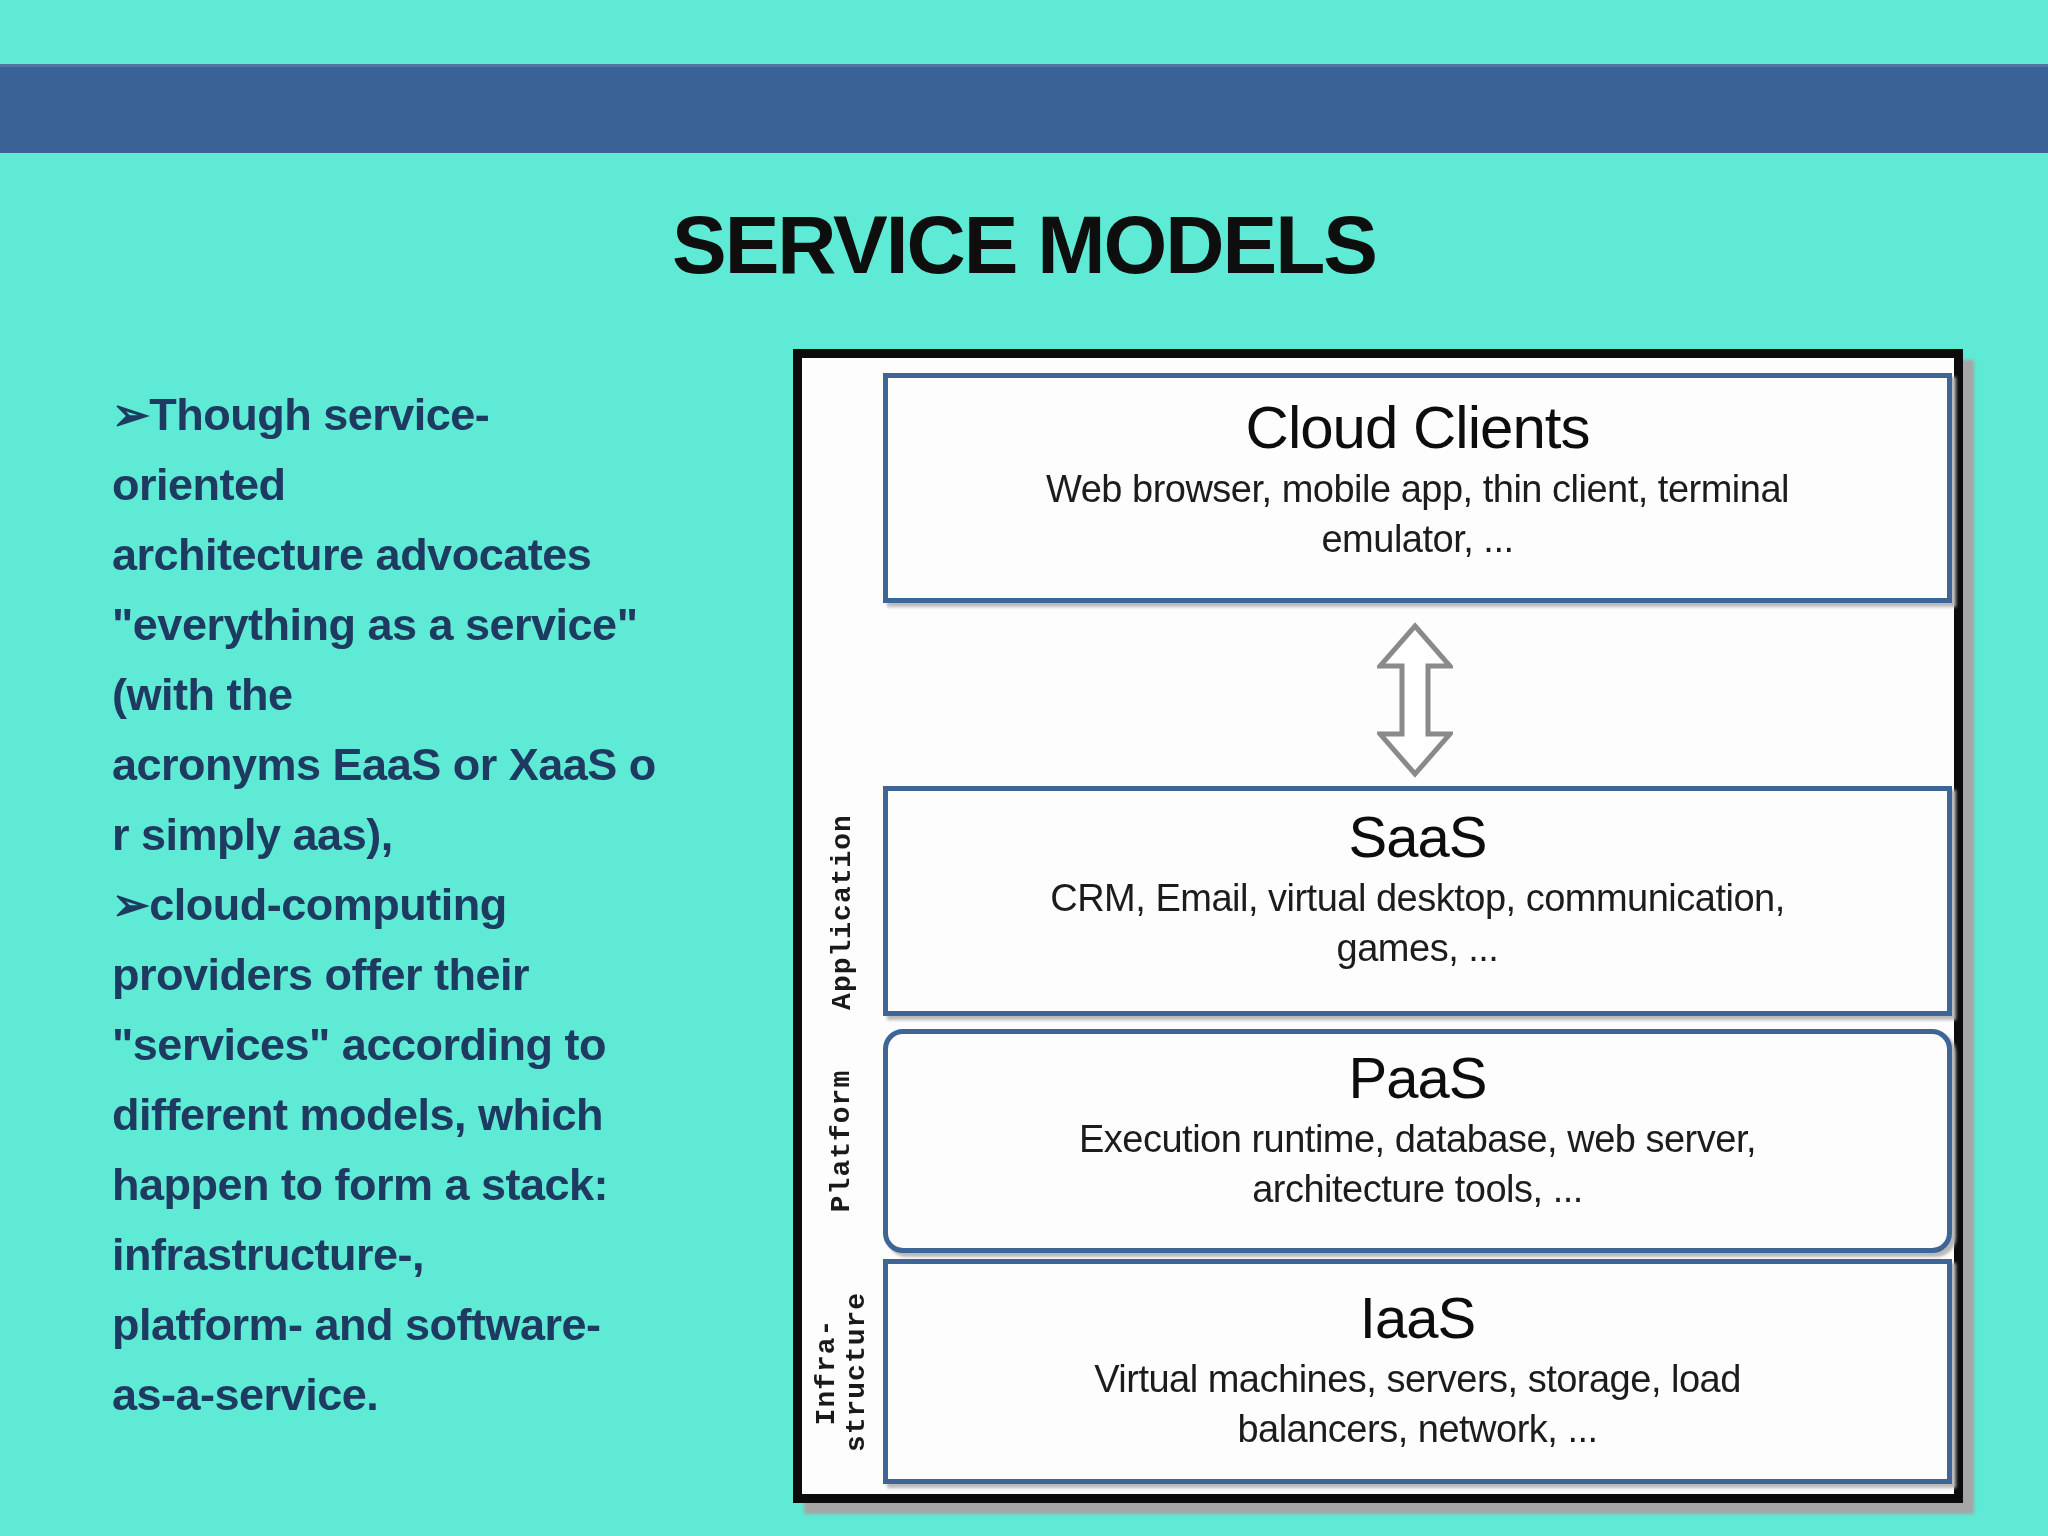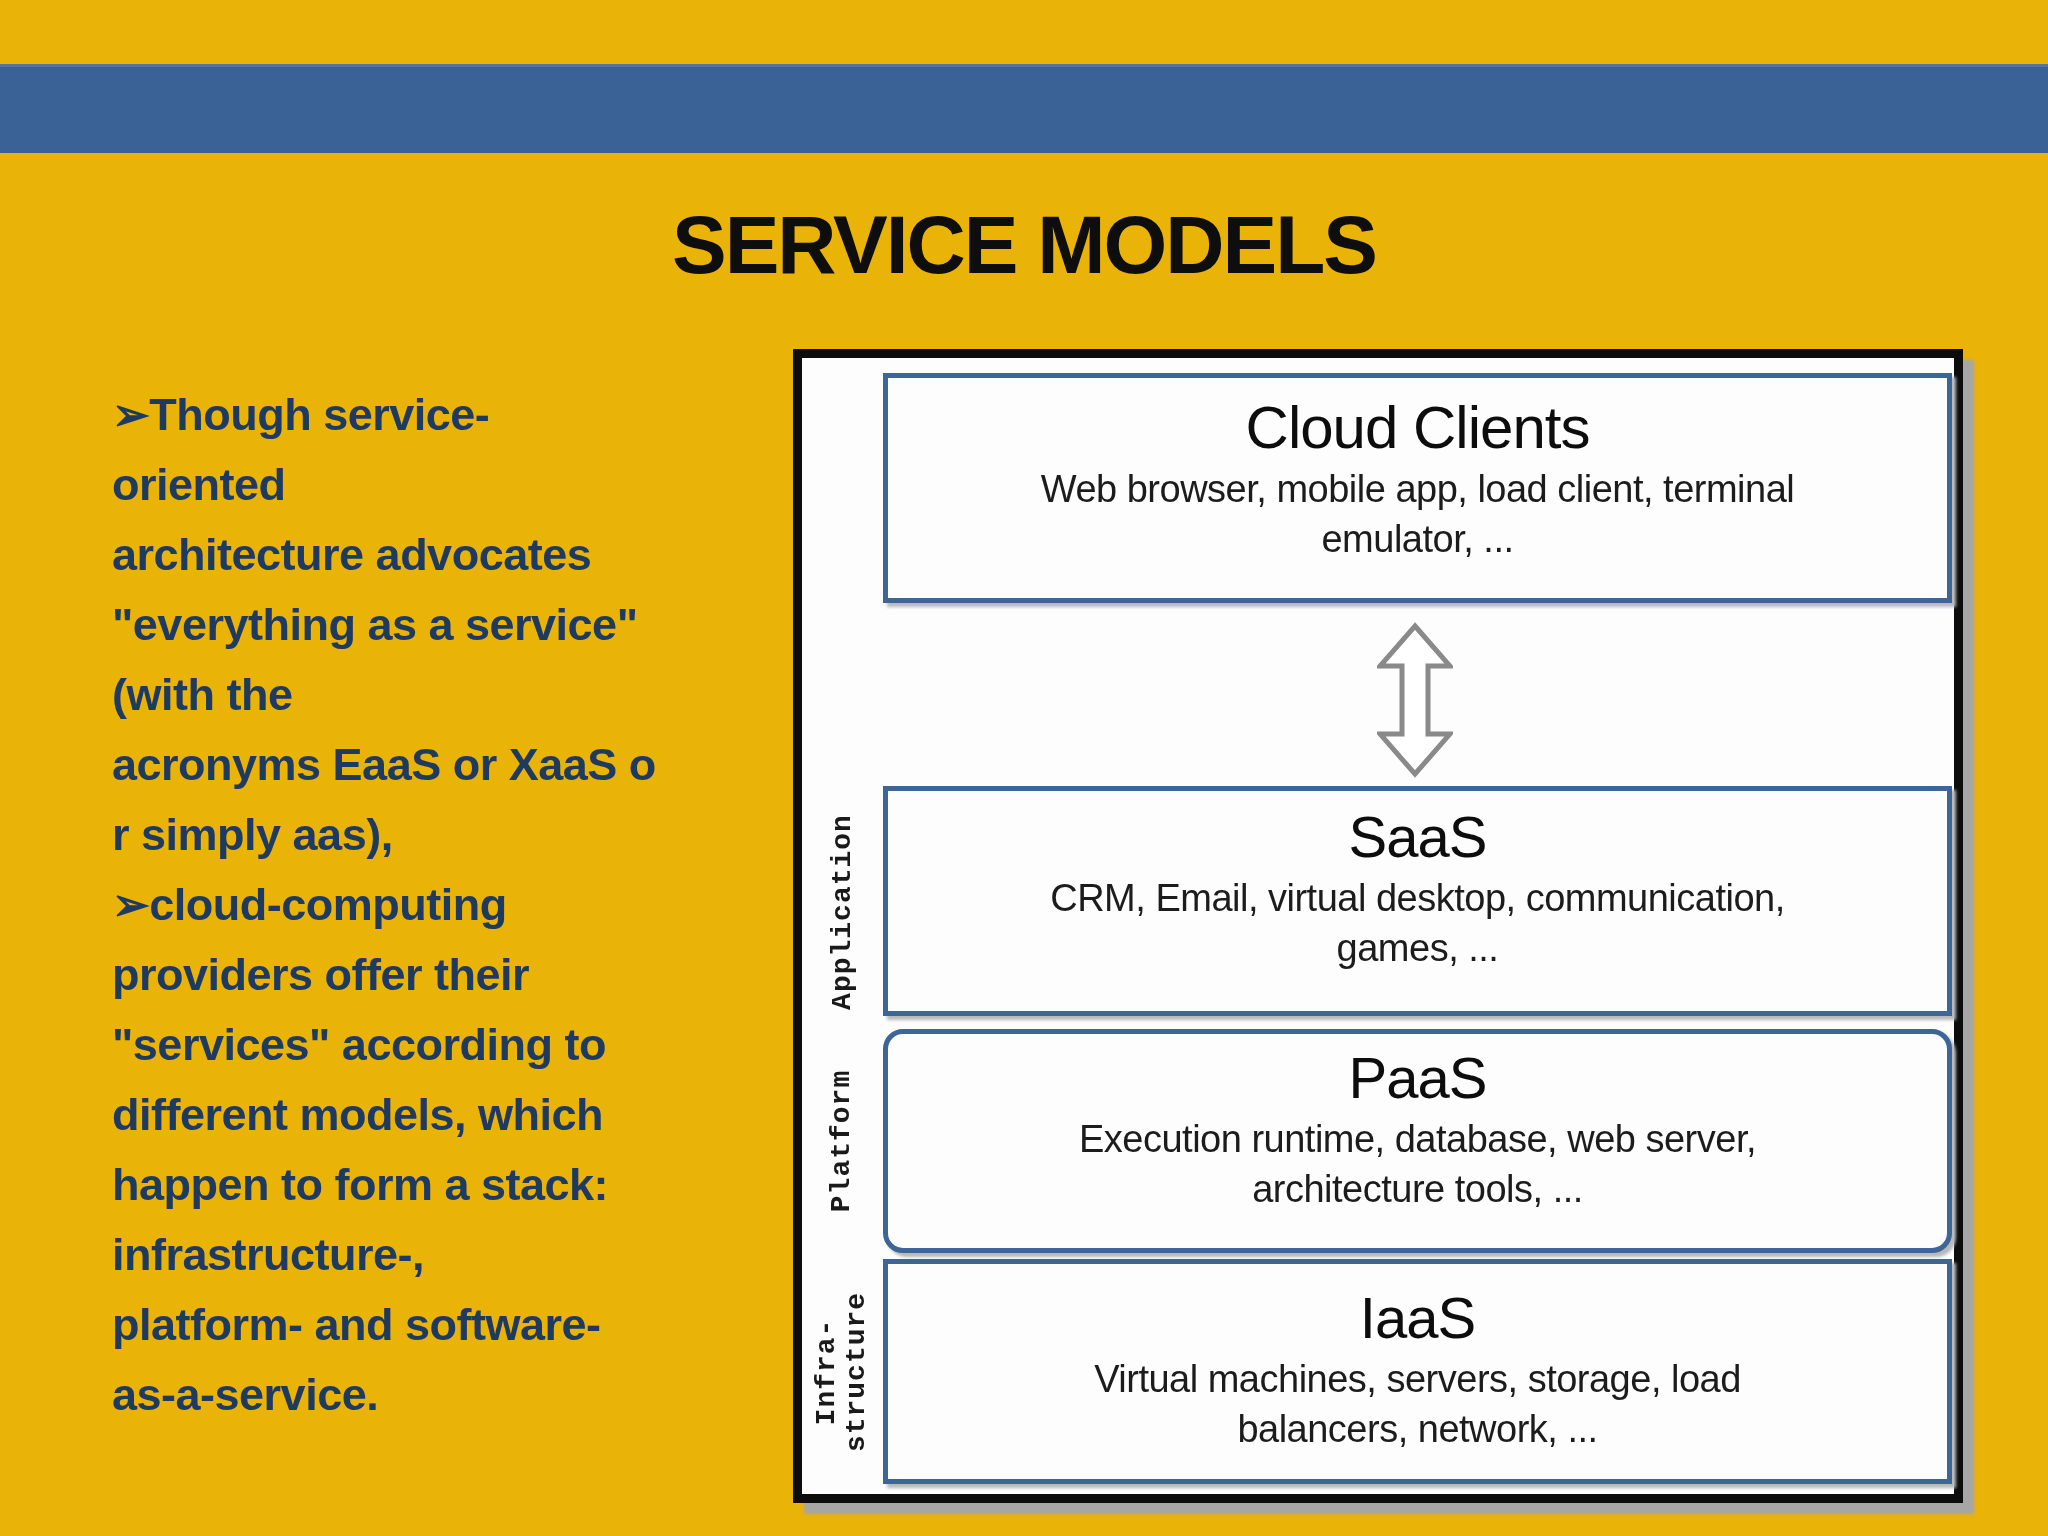--- a/index.html
+++ b/index.html
@@ -1,19 +1,19 @@
 <!DOCTYPE html>
 <html><head>
 <meta charset="utf-8">
 <style>
   * { box-sizing: border-box; }
   html, body { margin: 0; padding: 0; background: #ffffff; }
   .stage {
     position: relative; width: 2048px; height: 1536px;
-    background: #eab308; overflow: hidden;
+    background: #5eead4; overflow: hidden;
     font-family: "Liberation Sans", sans-serif;
   }
   
   .top-bar {
     position: absolute; left: 0; top: 64px; width: 2048px; height: 89px;
     background: #3a6296; border-top: 3px solid #54759f;
   }
   
   .title {
     position: absolute; left: 0; top: 198px; width: 2048px; margin: 0;
@@ -90,21 +90,21 @@
 different models, which
 happen to form a stack:
 infrastructure-,
 platform- and software-
 as-a-service.</div>
 
   <div class="diagram">
 
     <div class="layer layer-cloud">
       <div class="layer-title">Cloud Clients</div>
-      <div class="layer-sub">Web browser, mobile app, load client, terminal
+      <div class="layer-sub">Web browser, mobile app, thin client, terminal
 emulator, ...</div>
     </div>
 
     <svg class="arrow" viewBox="0 0 76 156" xmlns="http://www.w3.org/2000/svg">
       <path d="M38 4 L73 44 L51 44 L51 112 L73 112 L38 152 L3 112 L25 112 L25 44 L3 44 Z" fill="#ffffff" stroke="#8a8a8a" stroke-width="5" stroke-linejoin="miter"></path>
     </svg>
 
     <div class="side-label sl-app">
       <span>Application</span>
     </div>

